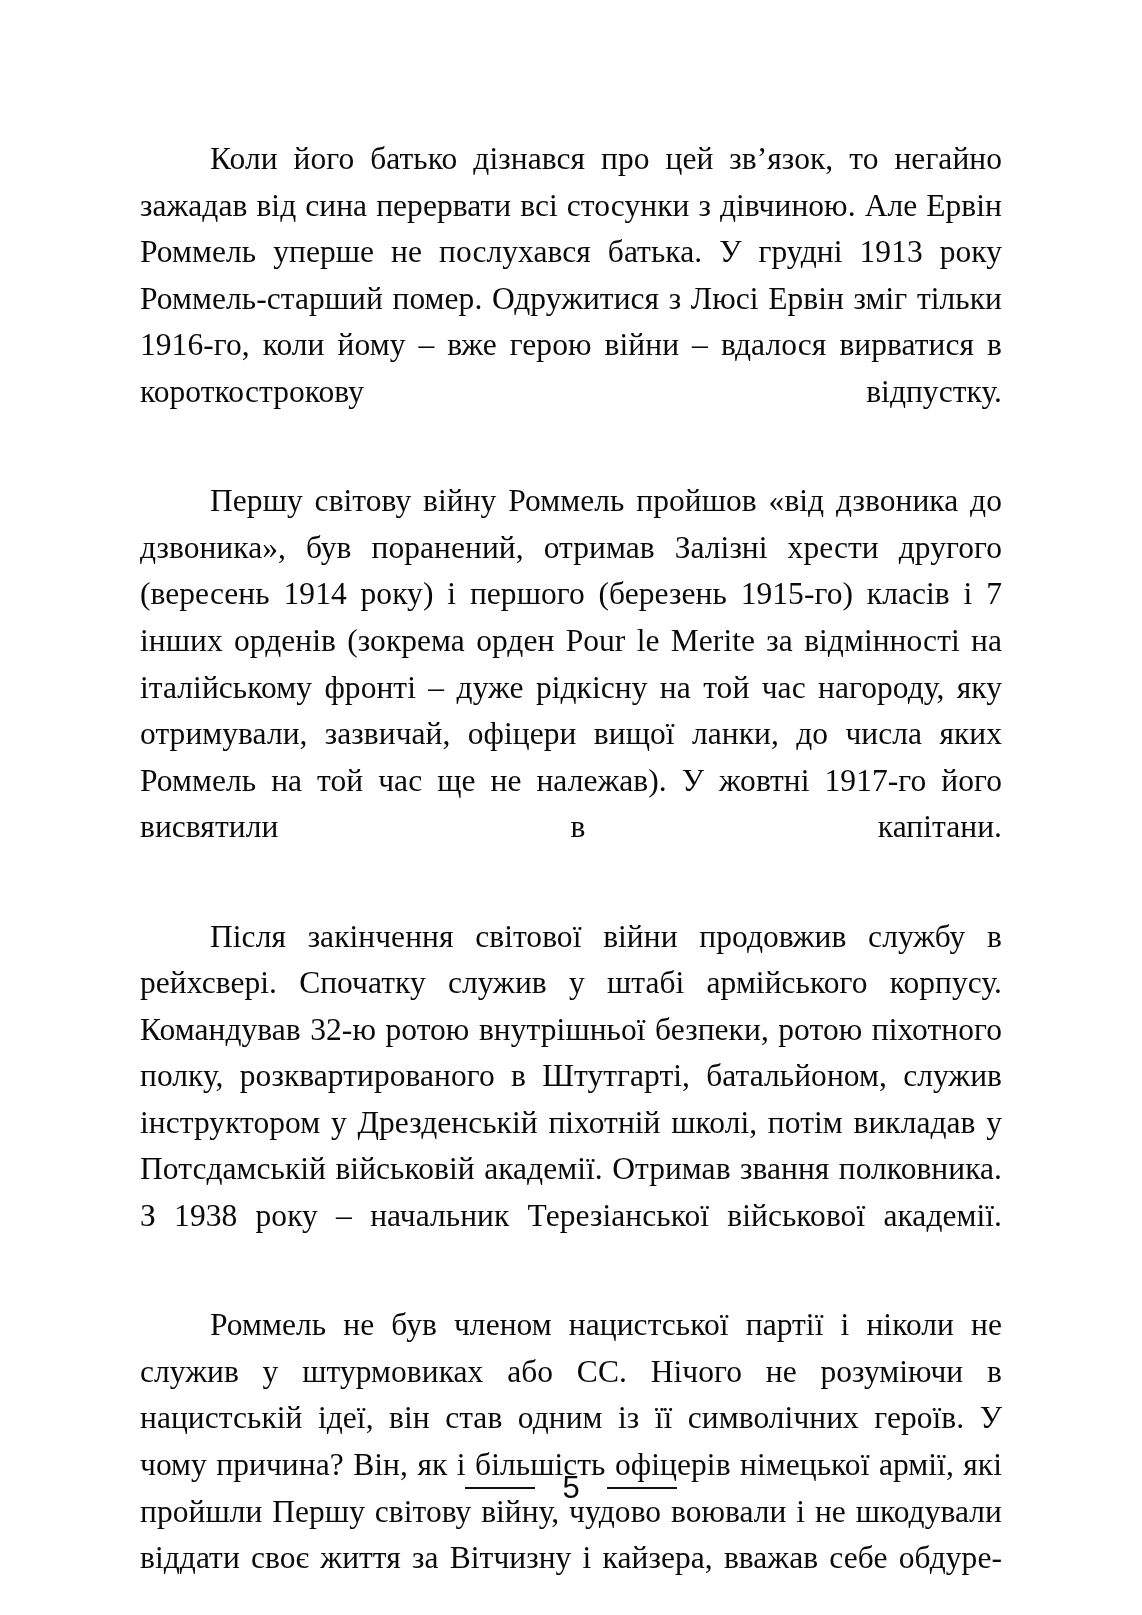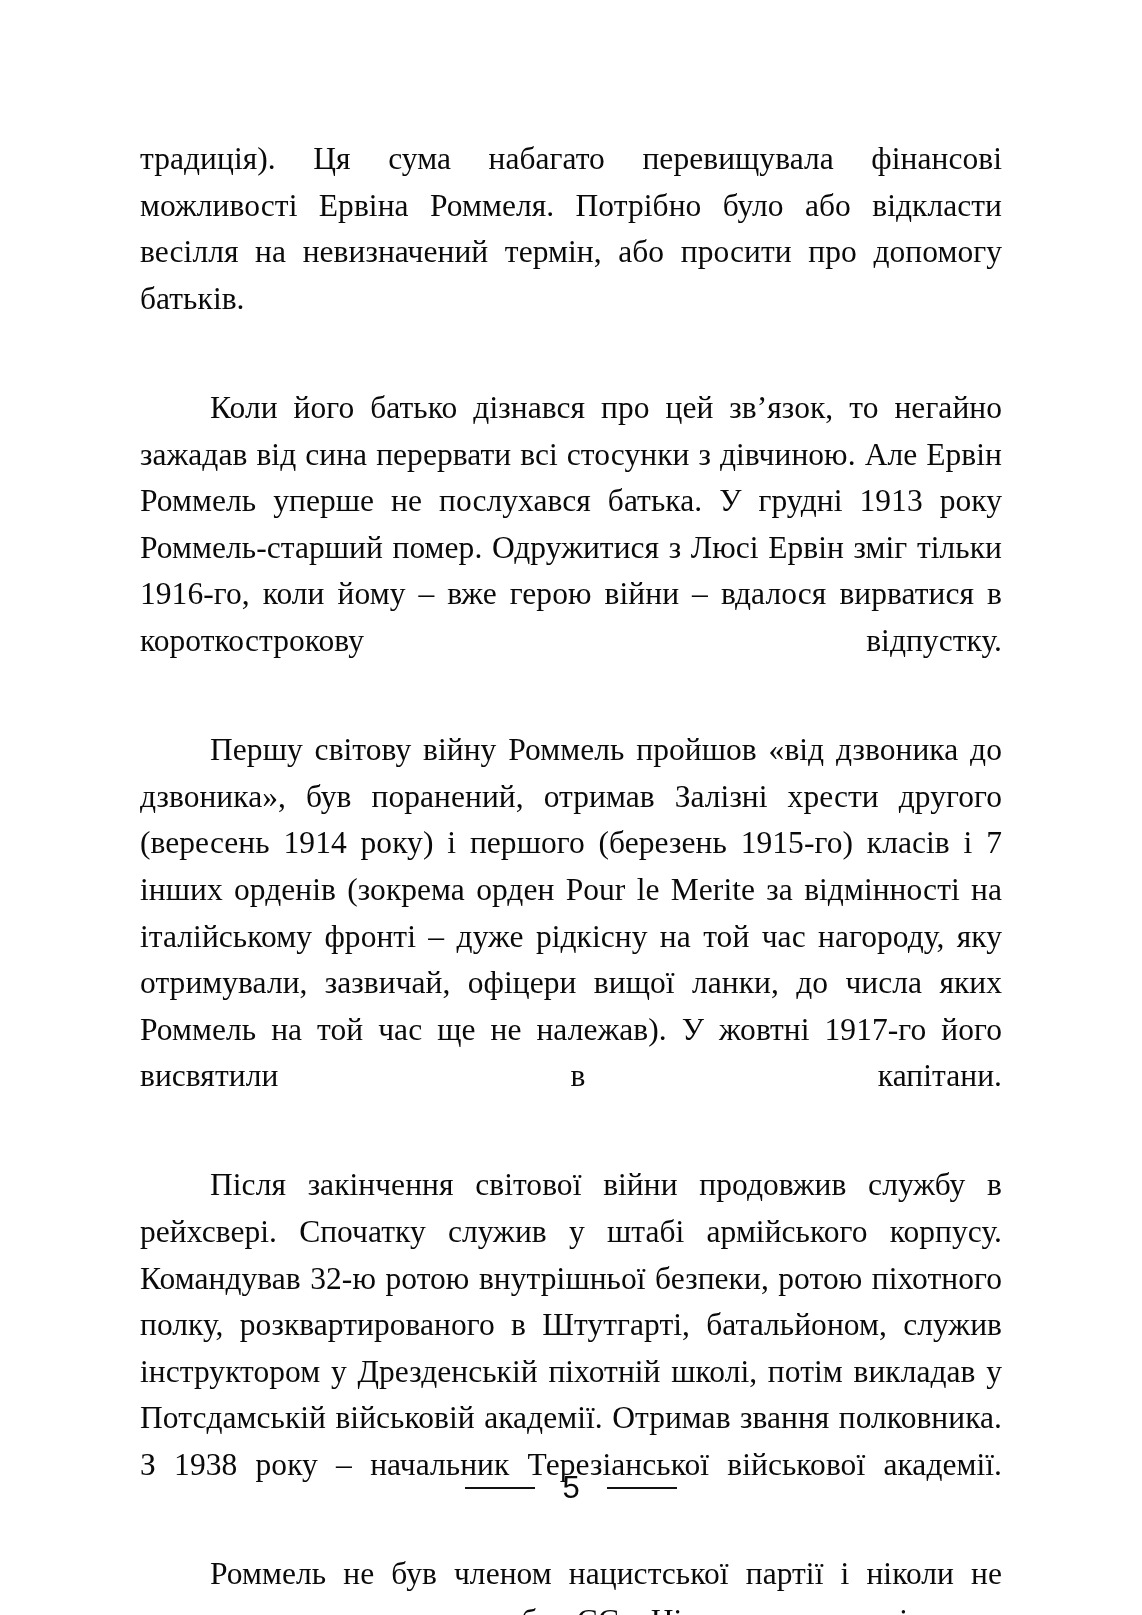--- a/index.html
+++ b/index.html
@@ -79,21 +79,20 @@
     text-align: center;
   }
 </style>
 </head>
 <body>
 
 <div class="page">
 
   <div class="text-block">
 
-    <p class="para first">традиція). Ця сума набагато перевищувала фінансові можливості Ервіна Роммеля. Потрібно було або відкласти весілля на невизначений термін, або просити про допомогу батьків.</p>
 
     <p class="para">Коли його батько дізнався про цей зв’язок, то негайно зажадав від сина перервати всі стосунки з дівчиною. Але Ервін Роммель уперше не послухався батька. У грудні 1913 року Роммель-старший помер. Одружитися з Люсі Ервін зміг тільки 1916-го, коли йому – вже герою війни – вдалося вирватися в короткострокову відпустку.</p>
 
     <p class="para">Першу світову війну Роммель пройшов «від дзвоника до дзвоника», був поранений, отримав Залізні хрести другого (вересень 1914 року) і першого (березень 1915-го) класів і 7 інших орденів (зокрема орден Pour le Merite за відмінності на італійському фронті – дуже рідкісну на той час нагороду, яку отримували, зазвичай, офіцери вищої ланки, до числа яких Роммель на той час ще не належав). У жовтні 1917-го його висвятили в капітани.</p>
 
     <p class="para">Після закінчення світової війни продовжив службу в рейхсвері. Спочатку служив у штабі армійського корпусу. Командував 32-ю ротою внутрішньої безпеки, ротою піхотного полку, розквартированого в Штутгарті, батальйоном, служив інструктором у Дрезденській піхотній школі, потім викладав у Потсдамській військовій академії. Отримав звання полковника. З 1938 року – начальник Терезіанської військової академії.</p>
 
     <p class="para">Роммель не був членом нацистської партії і ніколи не служив у штурмовиках або СС. Нічого не розуміючи в нацистській ідеї, він став одним із її символічних героїв. У чому причина? Він, як і більшість офіцерів німецької армії, які пройшли Першу світову війну, чудово воювали і не шкодували віддати своє життя за Вітчизну і кайзера, вважав себе обдуре-</p>
 
   </div>

